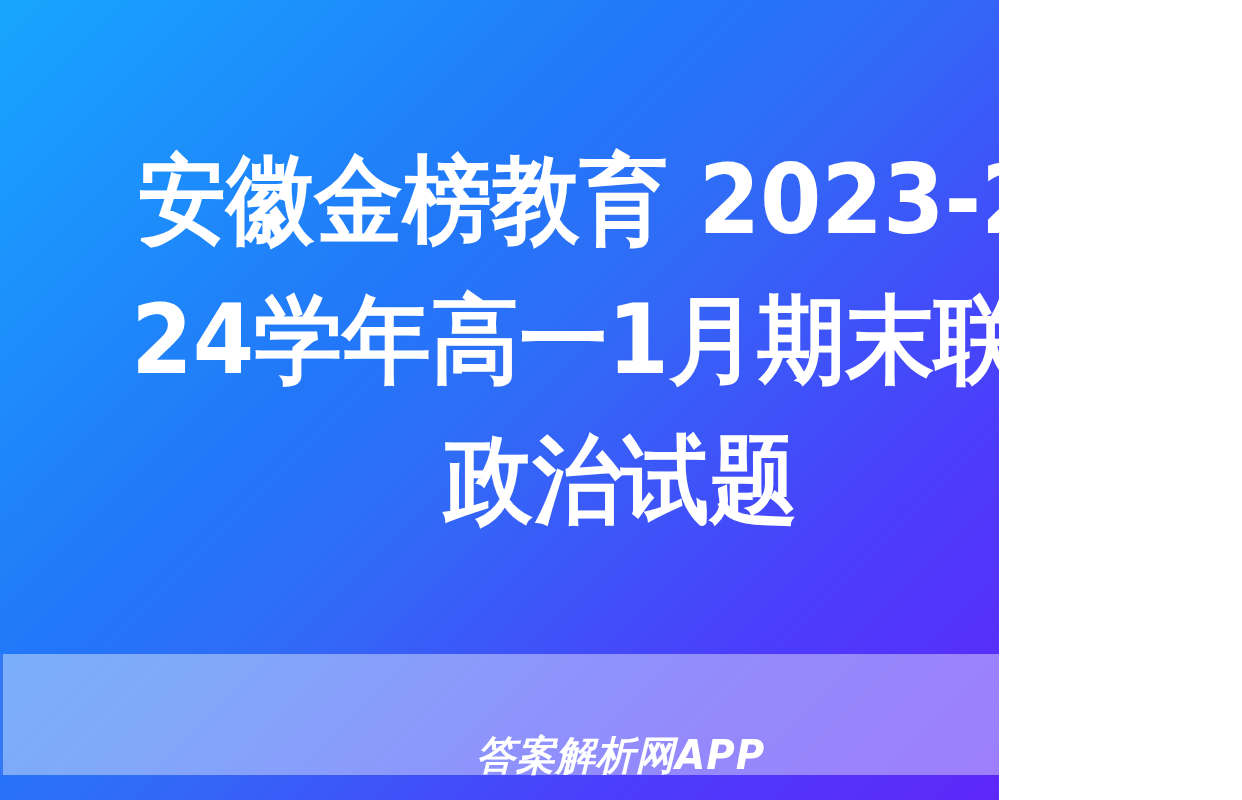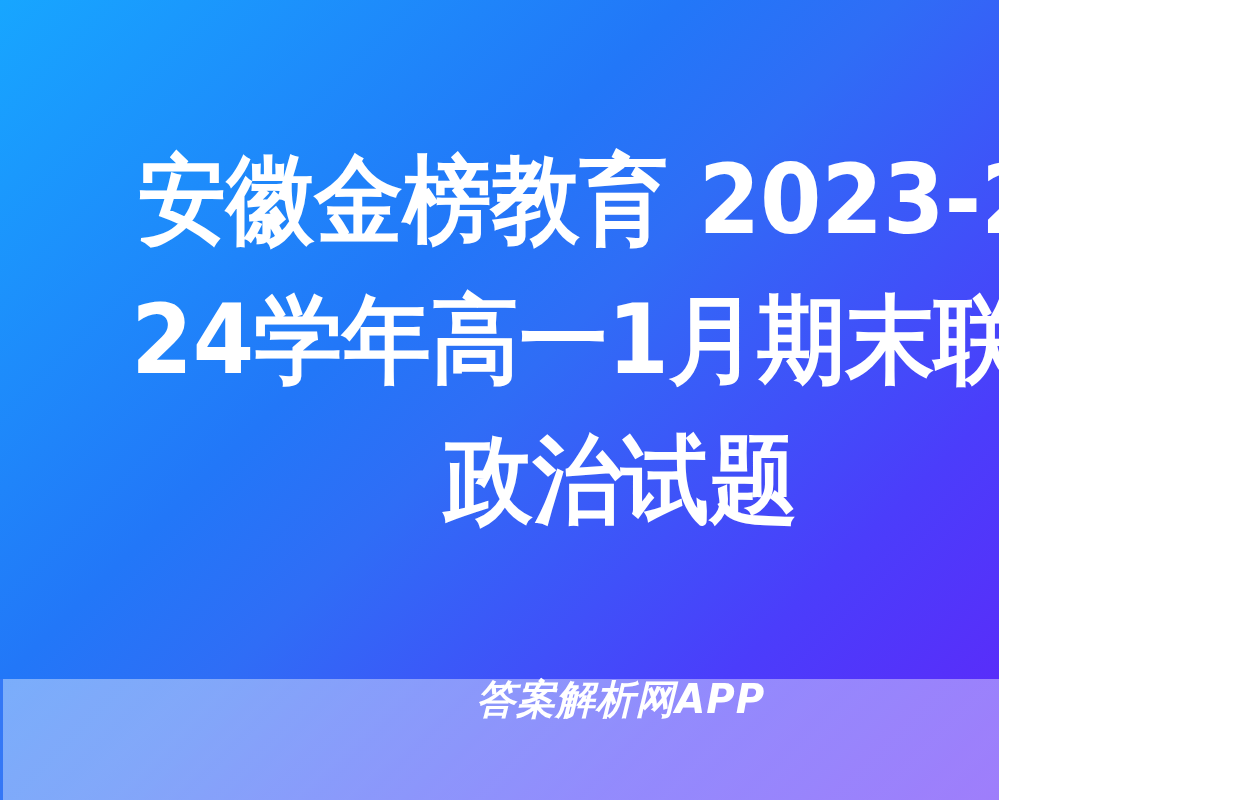--- a/index.html
+++ b/index.html
@@ -55,28 +55,28 @@
     overflow-wrap: anywhere;
     transform: scaleX(0.92);
     transform-origin: center center;
     -webkit-font-smoothing: antialiased;
   }
 
   
   #footer-band {
     position: absolute;
     left: 0;
-    top: 679px;
+    top: 654px;
     width: 1242px;
     height: 121px;
     background: linear-gradient(100deg,
                 rgba(255,255,255,0.40) 0%,
                 rgba(255,255,255,0.40) 100%);
     display: flex;
-    align-items: flex-start;
+    align-items: flex-end;
     justify-content: center;
   }
 
   #footer-band::before {
     content: "";
     position: absolute;
     left: 0;
     top: 0;
     width: 3px;
     height: 100%;

